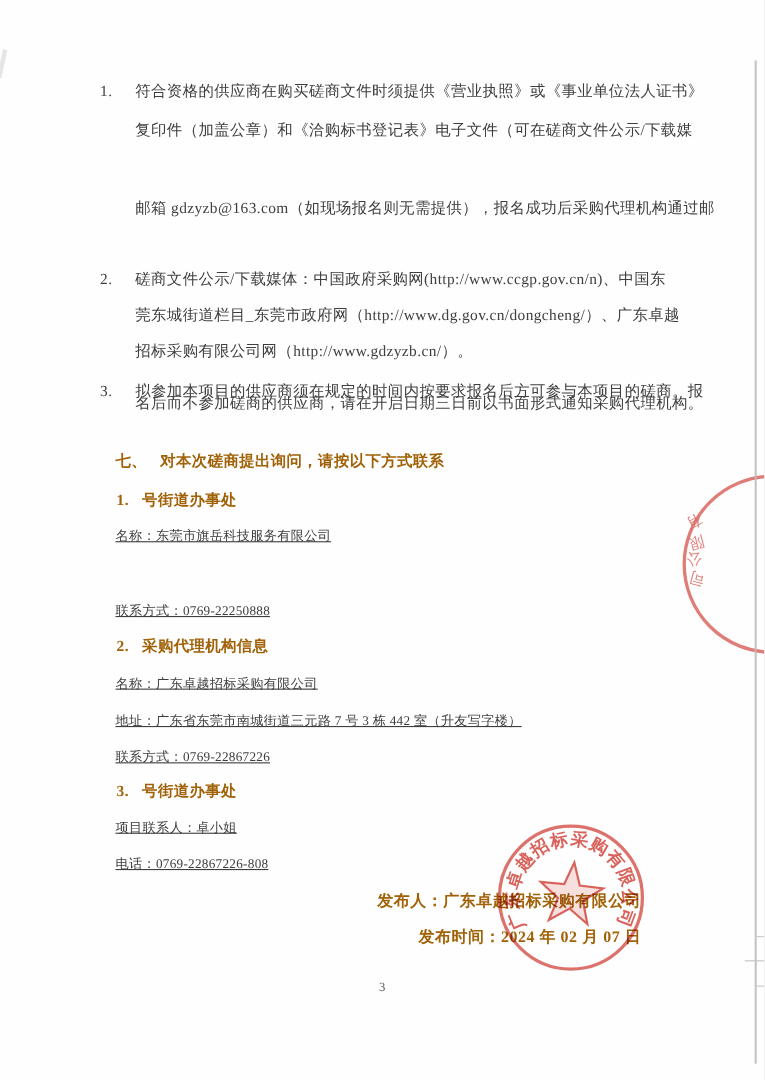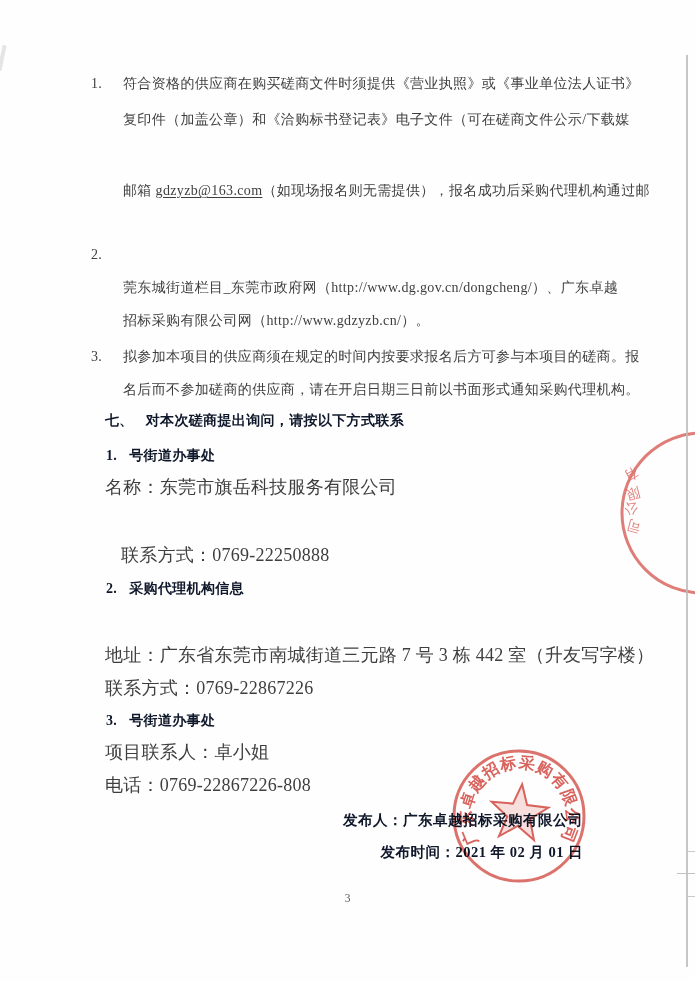--- a/index.html
+++ b/index.html
@@ -12,23 +12,23 @@
     font-family:"Liberation Serif","DejaVu Serif",serif;
   }
   .t{
     position:absolute;
     white-space:nowrap;
     color:#3e3e3e;
     font-size:14px;
     line-height:17px;
     letter-spacing:0.35px;
   }
-  .small{font-size:18px;letter-spacing:0.25px;}
-  .b{font-weight:bold;color:#0f172a;}
-  .email{text-decoration:underline;text-underline-offset:2px;}
+  .small{font-size:12px;letter-spacing:0.25px;text-decoration:underline;}
+  .b{font-weight:bold;color:#a16207;}
+  .email{text-underline-offset:2px;}
   .title-gap{margin-left:12px;}
   .pub{right:112px;text-align:center;font-size:14.5px;letter-spacing:0.5px;}
   .pagenum{left:0;width:100%;text-align:center;font-size:11.5px;color:#555;letter-spacing:0;}
   
   .vline{position:absolute;left:686px;top:55px;width:1.5px;height:912px;background:#bcbcbc;opacity:.85;}
   .tick{position:absolute;height:1px;background:#c9c9c9;}
   .tick1{left:687px;top:851px;width:8px;}
   .tick2{left:677px;top:873px;width:18px;background:#c2c2c2;}
   .tick3{left:687px;top:896px;width:8px;}
   .smudge{position:absolute;left:0;top:45px;width:4px;height:26px;background:#cfcfcf;opacity:.55;transform:rotate(12deg);}
@@ -40,51 +40,53 @@
 <body>
 
 <div class="page">
 
   <span class="t" style="top:75px;left:91px">1.</span>
   <span class="t" style="top:111px;left:123px">复印件（加盖公章）和《洽购标书登记表》电子文件（可在磋商文件公示/下载媒</span>
   <span class="t" style="top:75px;left:123px">符合资格的供应商在购买磋商文件时须提供《营业执照》或《事业单位法人证书》</span>
   <span class="t" style="top:182px;left:123px"><span>邮箱 </span><span class="email">gdzyzb@163.com</span><span>（如现场报名则无需提供），报名成功后采购代理机构通过邮</span></span>
 
   <span class="t" style="top:246px;left:91px">2.</span>
+  <span class="t" style="top:246px;left:123px">磋商文件公示/下载媒体：中国政府采购网(http://www.ccgp.gov.cn/n)、中国东</span>
   <span class="t" style="top:312px;left:123px">招标采购有限公司网（http://www.gdzyzb.cn/）。</span>
   <span class="t" style="top:279px;left:123px">莞东城街道栏目_东莞市政府网（http://www.dg.gov.cn/dongcheng/）、广东卓越</span>
 
   <span class="t" style="top:348px;left:91px">3.</span>
   <span class="t" style="top:348px;left:123px">拟参加本项目的供应商须在规定的时间内按要求报名后方可参与本项目的磋商。报</span>
-  <span class="t" style="top:381px;left:123px">名后而不参加磋商的供应商，请在开启日期三日前以书面形式通知采购代理机构。</span>
+  <span class="t" style="top:359px;left:123px">名后而不参加磋商的供应商，请在开启日期三日前以书面形式通知采购代理机构。</span>
 
   <div class="t b" style="top:412px;left:105px">
     <span>七、</span><span class="title-gap">对本次磋商提出询问，请按以下方式联系</span>
   </div>
 
   <div class="t b" style="top:447px;left:106px">
     <span>1.</span><span class="title-gap">号街道办事处</span>
   </div>
   <span class="t small" style="top:479px;left:105px">名称：东莞市旗岳科技服务有限公司</span>
-  <span class="t small" style="top:547px;left:121px">联系方式：0769-22250888</span>
+  <span class="t small" style="top:547px;left:105px">联系方式：0769-22250888</span>
 
   <div class="t b" style="top:580px;left:106px">
     <span>2.</span><span class="title-gap">采购代理机构信息</span>
   </div>
+  <span class="t small" style="top:613px;left:105px">名称：广东卓越招标采购有限公司</span>
   <span class="t small" style="top:647px;left:105px">地址：广东省东莞市南城街道三元路 7 号 3 栋 442 室（升友写字楼）</span>
   <span class="t small" style="top:680px;left:105px">联系方式：0769-22867226</span>
 
   <div class="t b" style="top:712px;left:106px">
     <span>3.</span><span class="title-gap">号街道办事处</span>
   </div>
   <span class="t small" style="top:744px;left:105px">项目联系人：卓小姐</span>
   <span class="t small" style="top:777px;left:105px">电话：0769-22867226-808</span>
 
   <span class="t b pub" style="top:812px">发布人：广东卓越招标采购有限公司</span>
-  <span class="t b pub" style="top:844px">发布时间：2021 年 02 月 01 日</span>
+  <span class="t b pub" style="top:844px">发布时间：2024 年 02 月 07 日</span>
 
   <span class="t pagenum" style="top:890px">3</span>
 
   <svg class="seal-main" viewBox="0 0 138 138" aria-hidden="true">
     <defs>
       <path id="ringPath" d="M 28.7,95.1 A 48,48 0 1 1 109.3,95.1" fill="none"></path>
     </defs>
     <circle cx="69" cy="69" r="65" fill="none" stroke="#d6554e" stroke-width="3" opacity="0.9"></circle>
     <path d="M69,37 L76.1,57.3 L97.5,57.7 L80.4,70.7 L86.6,91.3 L69,79 L51.4,91.3 L57.6,70.7 L40.5,57.7 L61.9,57.3 Z" fill="rgba(214,85,78,0.20)" stroke="#d6554e" stroke-width="2" transform="rotate(6 69 67)"></path>
     <text font-size="16" fill="#d6554e" letter-spacing="1" font-weight="bold" font-family="Liberation Serif, DejaVu Serif, serif">

